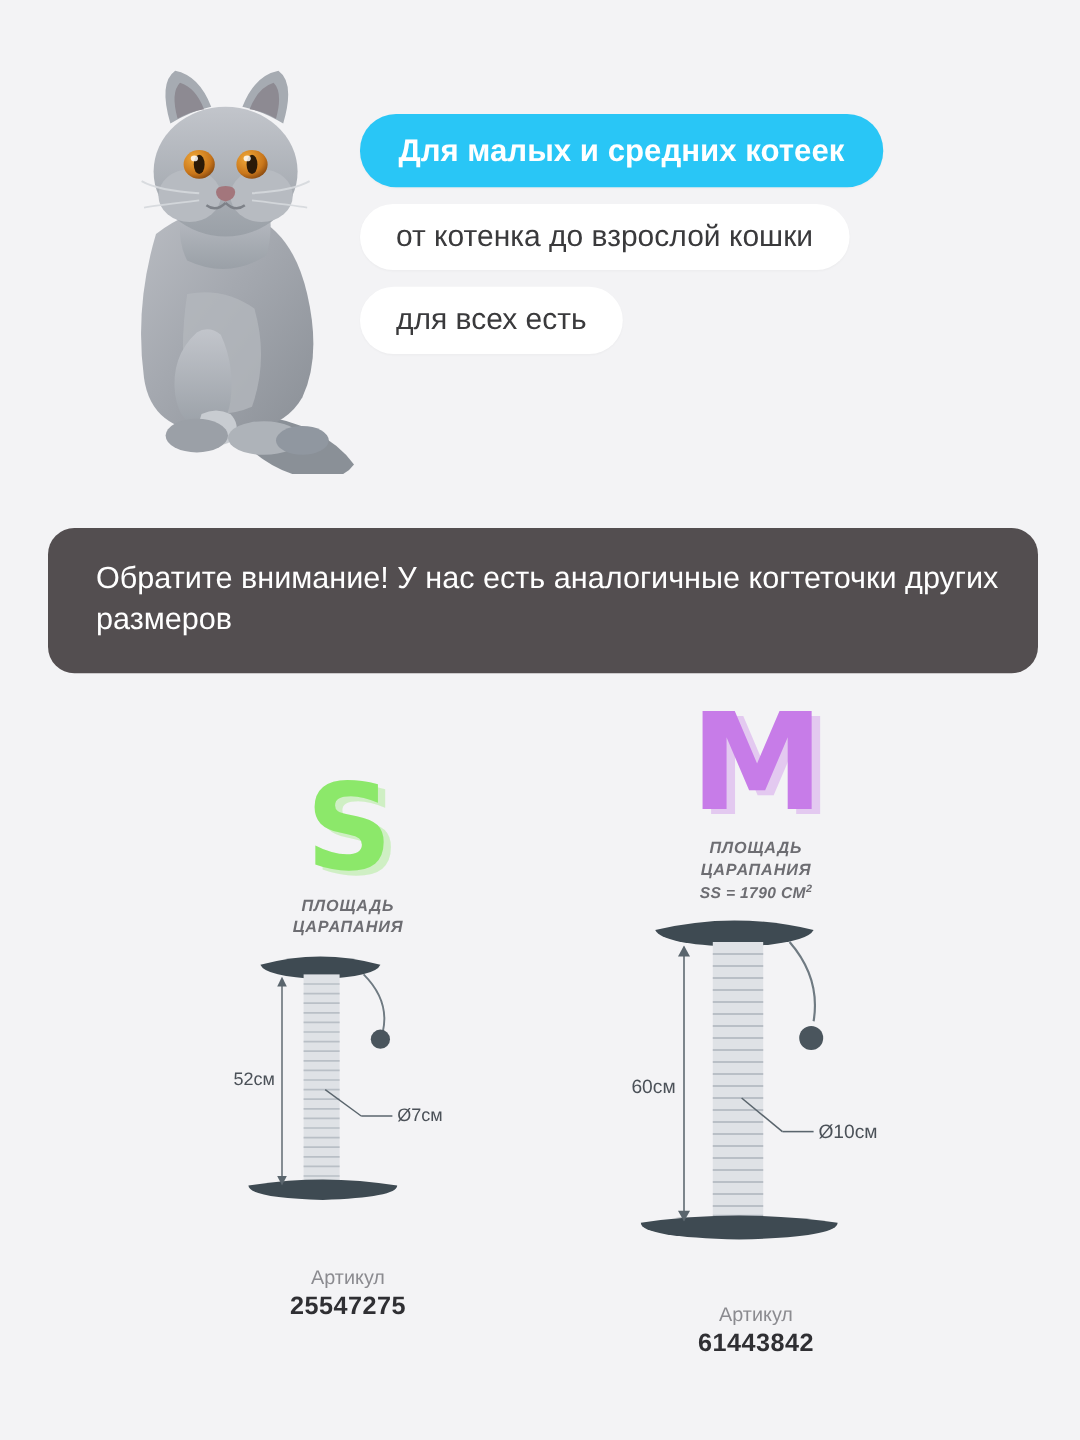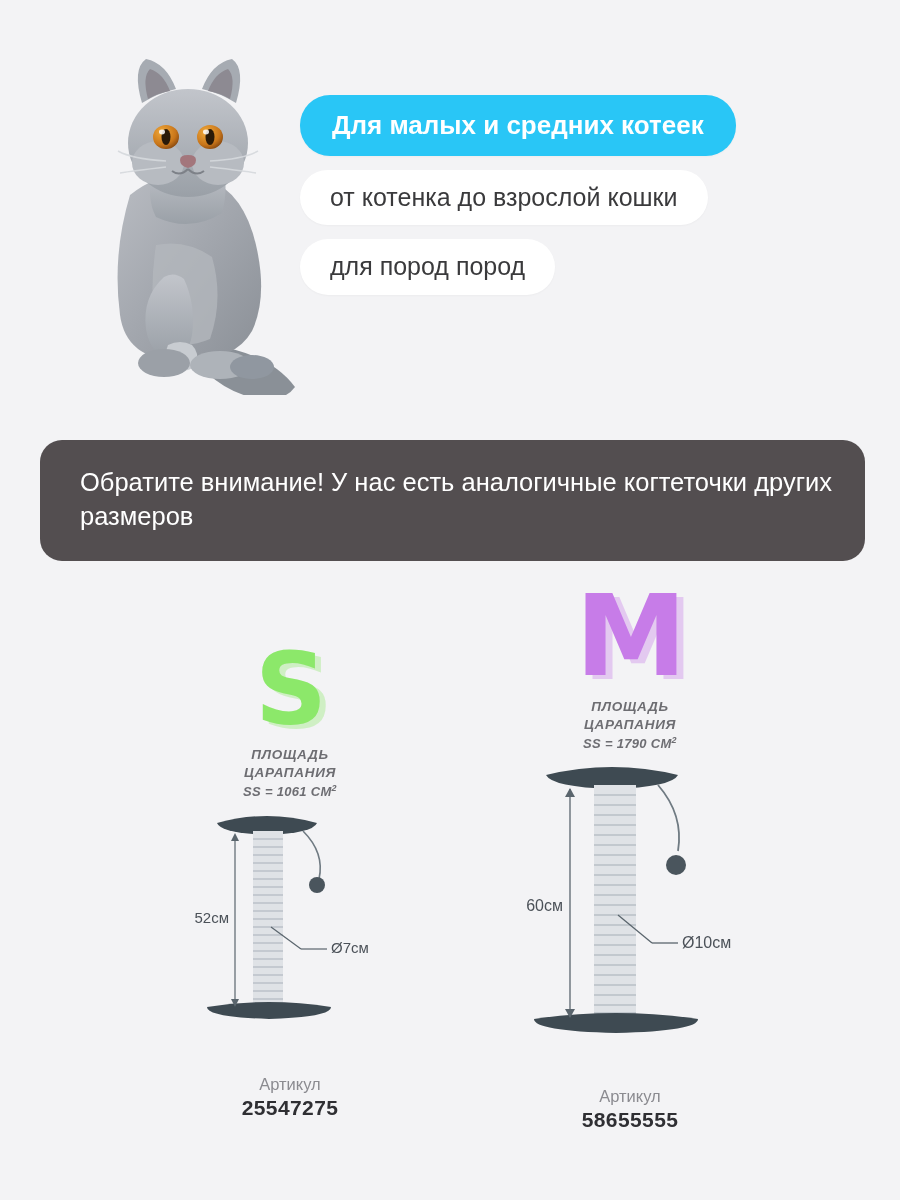--- a/index.html
+++ b/index.html
@@ -212,34 +212,33 @@
           <path d="M150 122 q34 4 46 6" fill="none"></path>
         </g>
       </svg>
     </div>
 
     <div class="callouts">
       <div class="pill primary">Для малых и средних котеек</div>
       <div style="height:0"></div>
       <div class="pill">от котенка до взрослой кошки</div>
       <div style="height:0"></div>
-      <div class="pill">для пород пород</div>
+      <div class="pill">для всех есть</div>
     </div>
   </div>
 
   <div class="notice">Обратите внимание! У нас есть аналогичные когтеточки других размеров</div>
 
   <div class="sizes">
 
     <div class="size-col s">
       <div class="size-letter s">S</div>
       <div class="area-block">
         <div>ПЛОЩАДЬ</div>
         <div>ЦАРАПАНИЯ</div>
-        <div class="ss">SS = 1061 см<sup>2</sup></div>
       </div>
 
       <svg class="drawing" width="230" height="270" viewBox="0 0 230 270">
 
         <path d="M42 22 q50 -14 100 0 q-4 10 -50 12 q-46 -2 -50 -12 z" fill="#3e4a52"></path>
 
         <rect x="78" y="30" width="30" height="172" fill="#dfe2e6"></rect>
         <g stroke="#b9bfc6" stroke-width="1.4">
           <line x1="78" y1="38" x2="108" y2="38"></line>
             <line x1="78" y1="46" x2="108" y2="46"></line>
@@ -339,17 +338,17 @@
         <text x="63" y="158" text-anchor="end" font-family="Liberation Sans, sans-serif" font-size="16" fill="#4b5158">60см</text>
 
         <g stroke="#5a656d" stroke-width="1.3" fill="none">
           <line x1="118" y1="162" x2="152" y2="190"></line>
           <line x1="152" y1="190" x2="178" y2="190"></line>
         </g>
         <text x="182" y="195" font-family="Liberation Sans, sans-serif" font-size="16" fill="#4b5158">Ø10см</text>
       </svg>
 
       <div class="art-label">Артикул</div>
-      <div class="art-code">58655555</div>
+      <div class="art-code">61443842</div>
     </div>
 
   </div>
 </div>
 
 </body></html>

